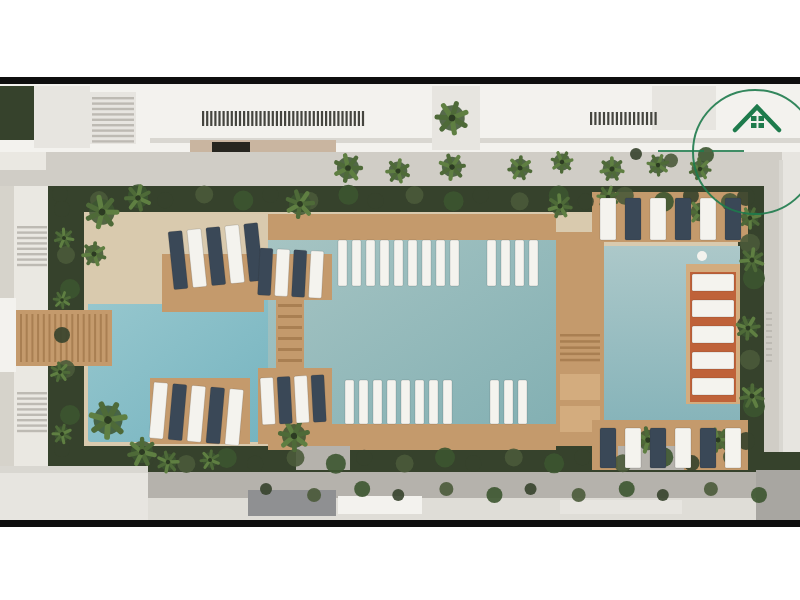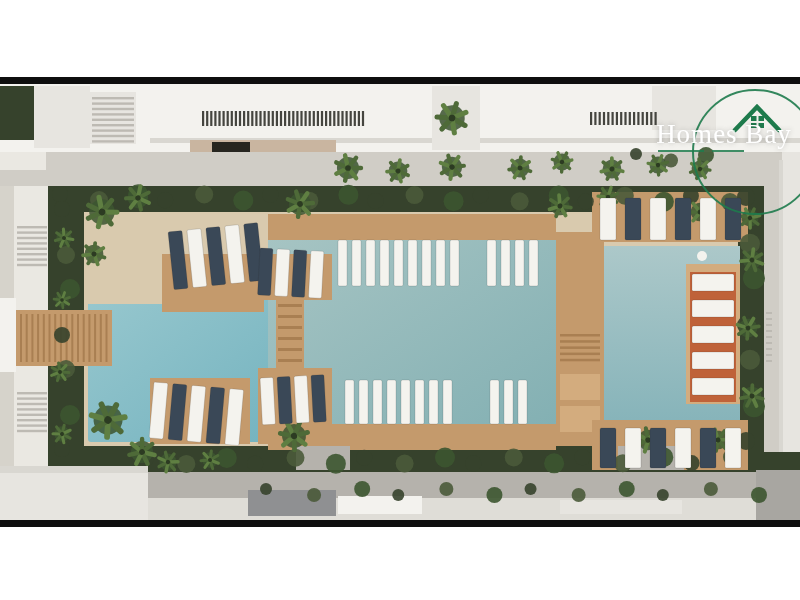--- a/index.html
+++ b/index.html
@@ -749,17 +749,16 @@
     <div class="logo-circle"></div>
     <svg class="logo-house" viewBox="0 0 52 32">
       <path d="M4 29 L26 6 L48 29" fill="none" stroke="var(--logo-green)" stroke-width="4.5" stroke-linecap="round"></path>
       <g>
         <rect x="20" y="15" width="5.5" height="5" fill="var(--logo-green)"></rect>
         <rect x="27.5" y="15" width="5.5" height="5" fill="var(--logo-green)"></rect>
         <rect x="20" y="22" width="5.5" height="5" fill="var(--logo-green)"></rect>
         <rect x="27.5" y="22" width="5.5" height="5" fill="var(--logo-green)"></rect>
       </g>
     </svg>
-    <div class="logo-text">Homes Bay</div>
     <div class="logo-underline-a"></div>
     <div class="logo-underline-b"></div>
   </div>
 </div>
 
 </body></html>

